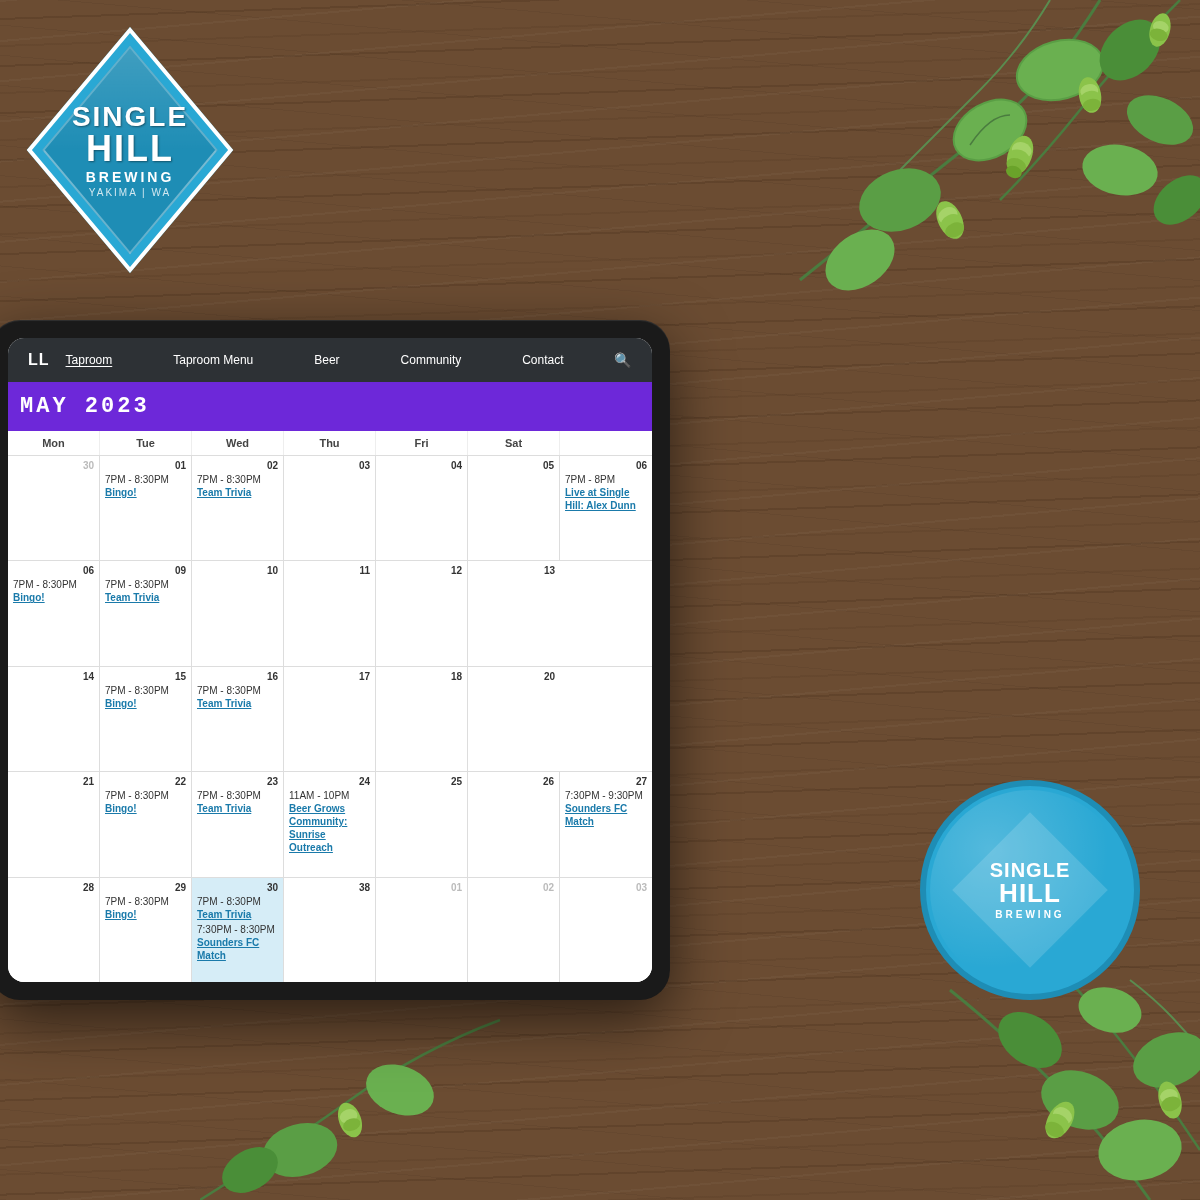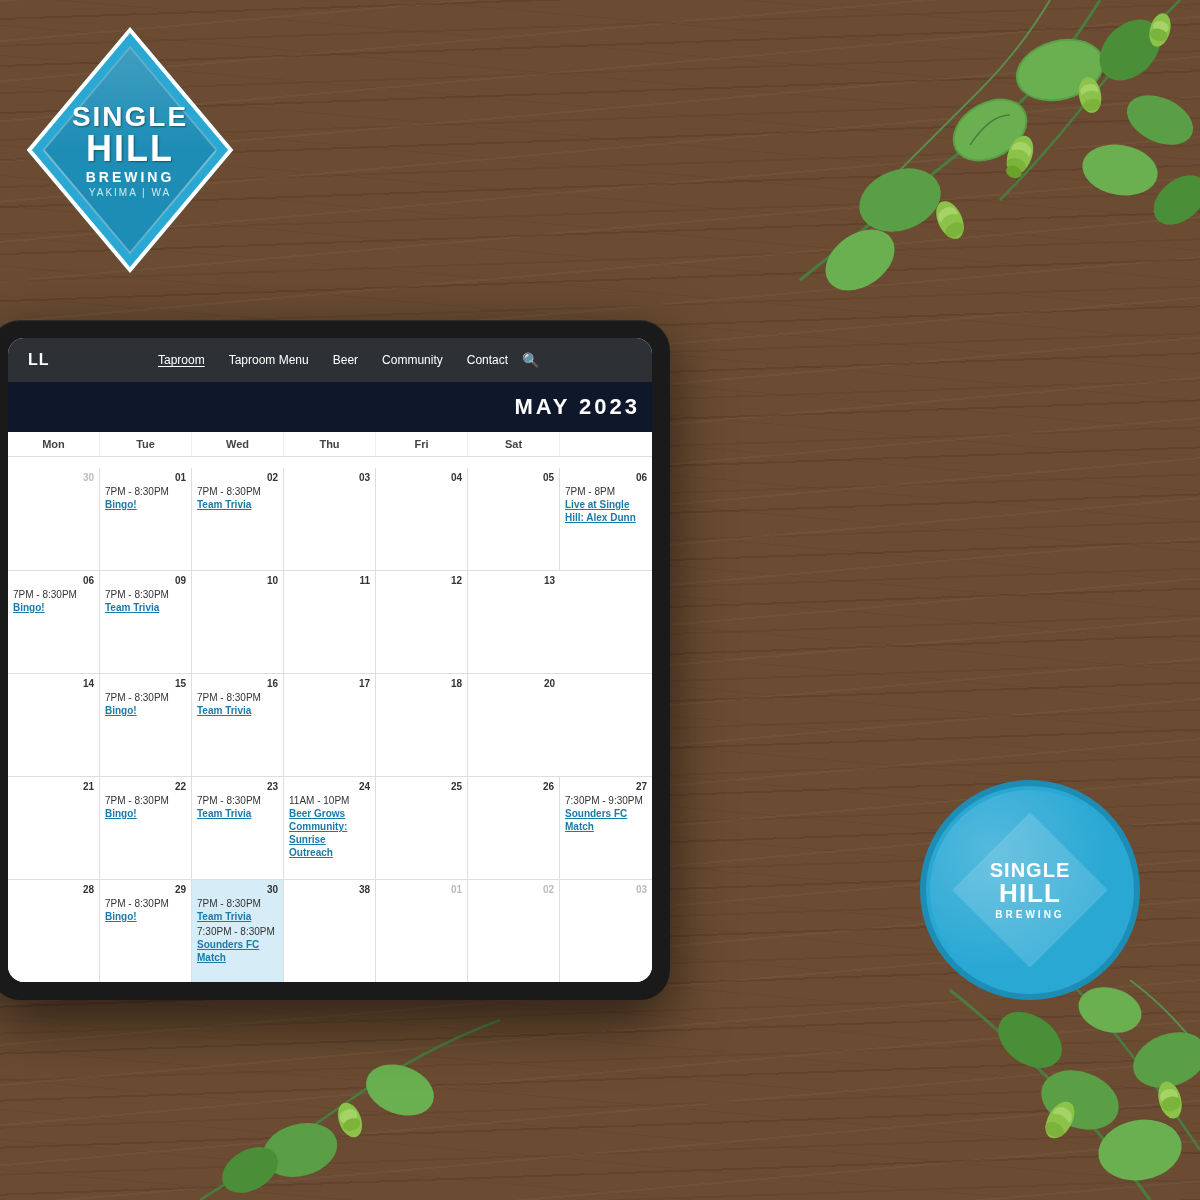--- a/index.html
+++ b/index.html
@@ -216,21 +216,21 @@
       font-size: 16px;
       margin-right: 6px;
       letter-spacing: 1px;
     }
 
     .nav-links {
       display: flex;
       gap: 4px;
       align-items: center;
       flex: 1;
-      justify-content: center;
+      justify-content: space-between;
     }
 
     .nav-link {
       color: white;
       text-decoration: none;
       font-size: 12px;
       padding: 4px 10px;
       font-weight: 500;
     }
 
@@ -240,40 +240,40 @@
     }
 
     .nav-search {
       color: white;
       font-size: 14px;
       cursor: pointer;
     }
 
     
     .cal-header {
-      background: #0f172a;
-      text-align: right;
+      background: #6d28d9;
+      text-align: left;
       padding: 12px;
       flex-shrink: 0;
+      font-family: Liberation Mono, monospace;
     }
 
     .cal-title {
       color: white;
       font-size: 22px;
       font-weight: 900;
       letter-spacing: 3px;
     }
 
     
     .cal-grid-wrapper {
       flex: 1;
       display: flex;
       flex-direction: column;
       overflow: hidden;
-      gap: 11px;
     }
 
     .cal-day-headers {
       display: grid;
       grid-template-columns: repeat(7, 1fr);
       border-bottom: 1px solid #ddd;
     }
 
     .cal-day-header {
       text-align: center;

